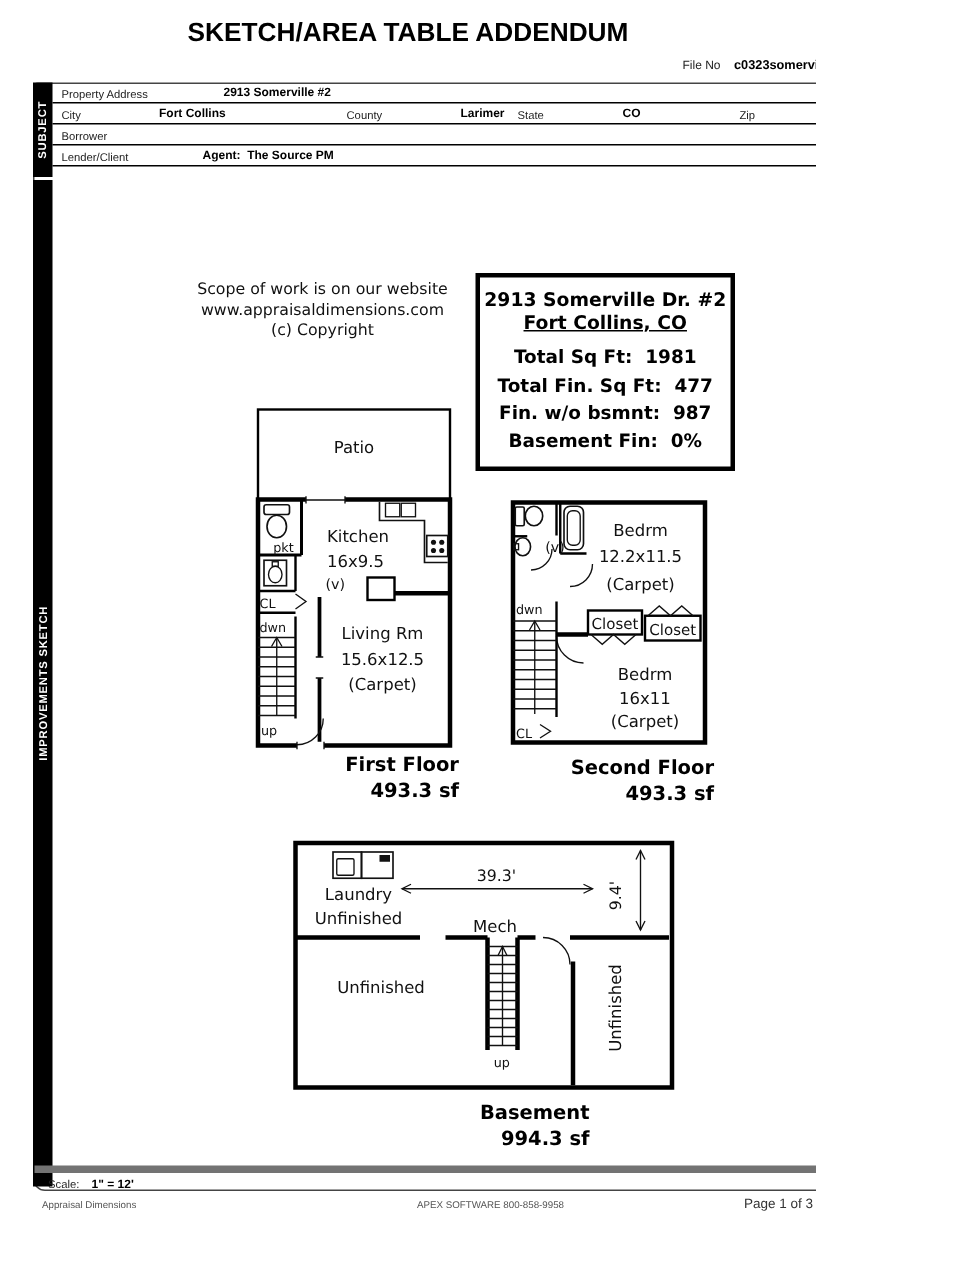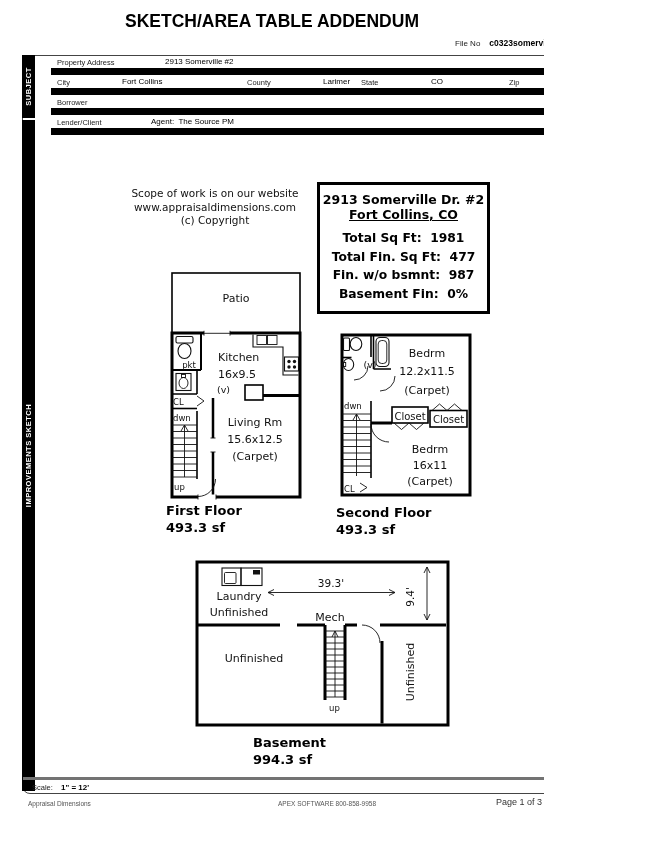--- a/index.html
+++ b/index.html
@@ -11,45 +11,45 @@
   .fileno .fnv{font-weight:bold;margin-left:9px;font-size:8.5px;color:#000;}
   .doc-frame{position:absolute;left:22px;top:55px;width:612px;height:737px;
              border:1.3px solid #444;border-radius:3px 3px 8px 8px;}
   .tab-bar{position:absolute;left:22px;width:13px;background:#000;display:flex;
            align-items:center;justify-content:center;overflow:hidden;}
   .tab-subject{top:55px;height:63px;}
   .tab-improv{top:120px;height:671px;}
   .tab-bar span{color:#fff;font-weight:bold;font-size:7.5px;letter-spacing:.5px;
                 transform:rotate(-90deg);white-space:nowrap;}
   .form{position:absolute;left:35px;top:55px;width:599px;}
-  .frow{position:relative;height:13px;border-bottom:7px solid #000000;margin-left:16px;}
+  .frow{position:relative;height:13px;border-bottom:1px solid #000000;}
   .fl{position:absolute;top:2.5px;font-size:7.5px;color:#222;white-space:nowrap;}
-  .fv{position:absolute;top:2px;font-size:8px;font-weight:normal;color:#000;white-space:pre;padding-left:44px;}
+  .fv{position:absolute;top:2px;font-size:8px;font-weight:bold;color:#000;white-space:pre;padding-left:44px;}
   .scope{position:absolute;left:95px;top:187px;width:240px;text-align:center;
          font-size:10.5px;line-height:13.5px;color:#111;font-family:"DejaVu Sans",sans-serif;}
   .summary{position:absolute;left:317px;top:182px;width:167px;border:3px solid #000;
            text-align:center;font-family:"DejaVu Sans",sans-serif;font-weight:bold;
            padding:7px 0 8px 0;background:#fff;}
   .summary .addr{font-size:12.5px;line-height:15px;}
   .summary .citystate{font-size:12.5px;line-height:15px;text-decoration:underline;margin-bottom:7px;}
   .summary .srow{font-size:12.3px;line-height:18.5px;white-space:pre;}
   .plan{position:absolute;}
   .plan text{font-family:"DejaVu Sans",sans-serif;fill:#111;}
   .mid{text-anchor:middle;}
   .t11{font-size:11px;} .t105{font-size:10.5px;} .t10{font-size:10px;}
   .t95{font-size:9.5px;} .t85{font-size:8.5px;}
   .w08{stroke:#111;stroke-width:.9;fill:none;}
   .w1{stroke:#111;stroke-width:1.1;fill:none;}
   .w15{stroke:#000;stroke-width:1.6;fill:none;}
   .w2{stroke:#000;stroke-width:2;fill:none;}
   .w25{stroke:#000;stroke-width:2.5;fill:none;}
   .w3{stroke:#000;stroke-width:3;fill:none;}
-  .caption{position:absolute;text-align:left;font-family:"DejaVu Sans",sans-serif;
+  .caption{position:absolute;text-align:right;font-family:"DejaVu Sans",sans-serif;
            font-weight:bold;font-size:13px;line-height:16.5px;color:#000;}
-  .scale-row{position:absolute;left:23px;top:777px;width:611px;height:15px;border-top:3px solid #737373;}
+  .scale-row{position:absolute;left:23px;top:777px;width:611px;height:15px;border-top:5px solid #737373;}
   .scale-row .sl{position:absolute;left:9px;top:3px;font-size:7.5px;color:#222;}
   .scale-row .sv{position:absolute;left:38px;top:2.5px;font-size:8px;font-weight:bold;white-space:pre;}
   .ft{position:absolute;font-size:6.5px;color:#555;white-space:nowrap;}
 </style>
 </head>
 <body>
 
 <div class="page">
 
   <div class="title">SKETCH/AREA TABLE ADDENDUM</div>

